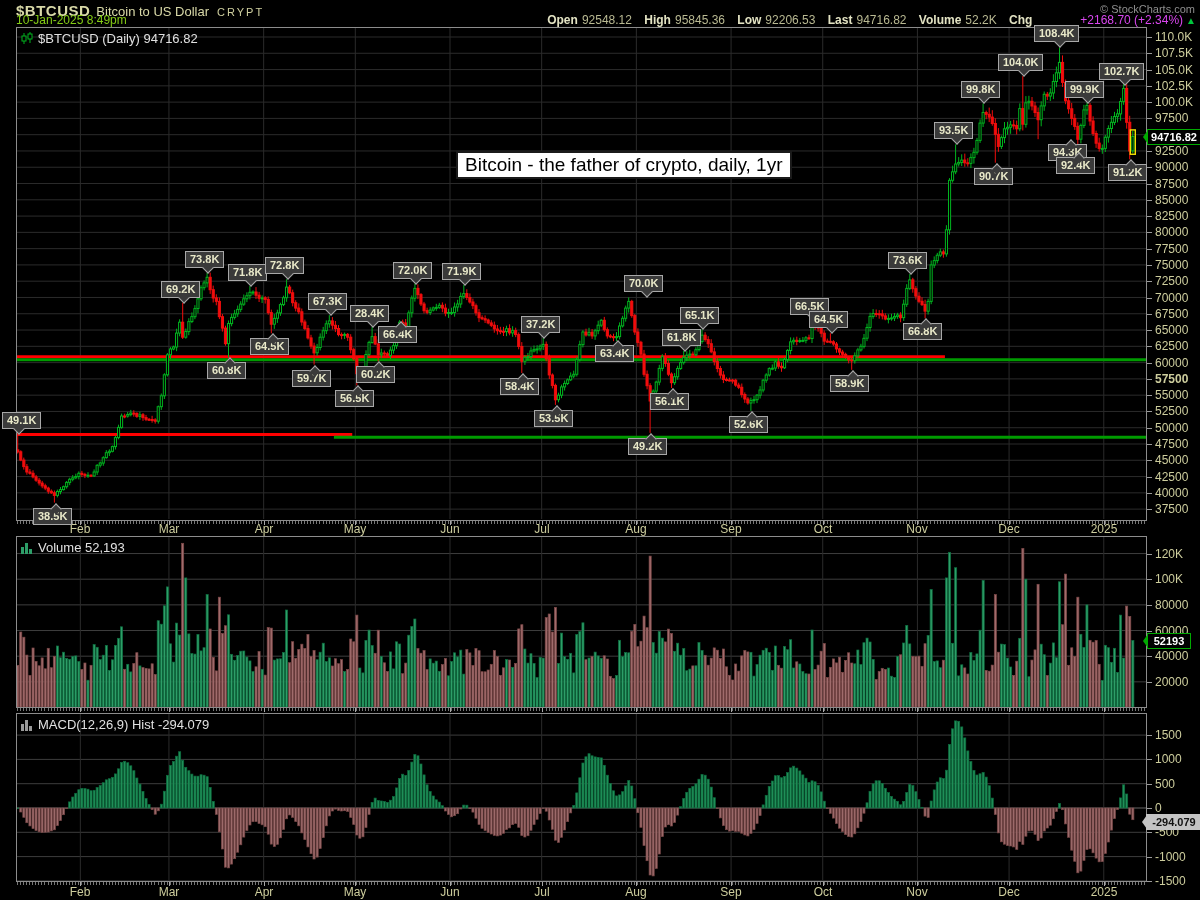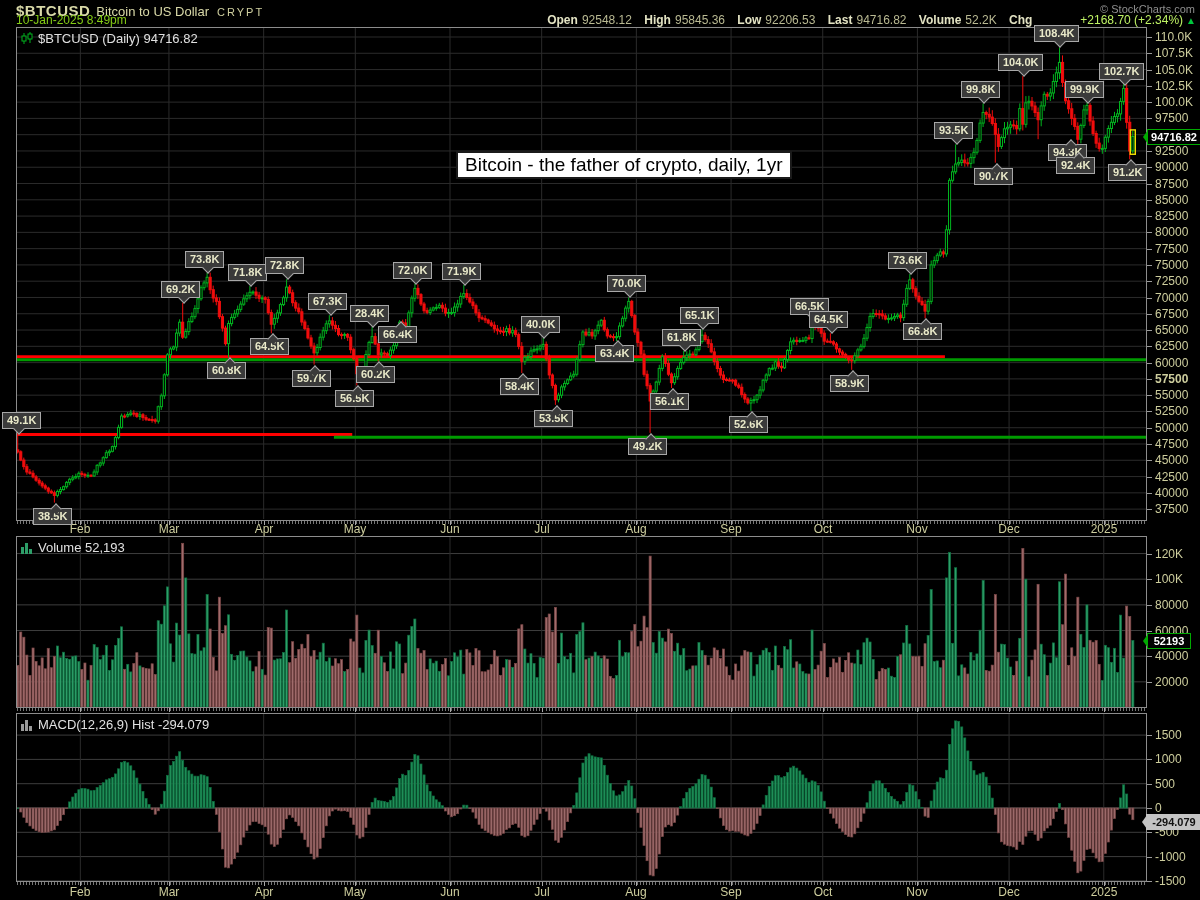--- a/index.html
+++ b/index.html
@@ -9,21 +9,21 @@
   .abs{position:absolute;}
   
   .hdr-sym{font-size:15px;font-weight:bold;color:#d9d9a8;letter-spacing:.5px;}
   .hdr-name{font-size:13px;color:#d9d9a8;margin-left:6px;}
   .hdr-exch{font-size:11px;color:#cfcf9f;margin-left:8px;letter-spacing:2px;}
   .hdr-date{font-size:12px;color:#84cc16;}
   .hdr-copy{font-size:11px;color:#8f8f8f;}
   .quote{font-size:12px;color:#b9b992;white-space:nowrap;}
   .quote b{color:#e3e3c3;font-weight:bold;margin-left:9px;}
   .quote .val{margin-left:4px;}
-  .quote .chg{color:#bef264;margin-left:48px;}
+  .quote .chg{color:#d946ef;margin-left:48px;}
   .quote .arrow{color:#00c83c;font-size:10px;margin-left:3px;}
   
   .panel-label{font-size:13px;color:#e0e0e0;display:flex;align-items:center;gap:5px;}
   
   .ylab{position:absolute;font-size:12px;color:#cdcd9d;height:14px;line-height:14px;}
   .ytick{position:absolute;width:5px;height:1px;background:#9a9a9a;}
   .mtick{position:absolute;width:1px;height:4px;background:#a8a8a8;}
   .month-label{position:absolute;font-size:12px;color:#cdcd9d;width:44px;text-align:center;height:13px;line-height:13px;}
   .tick-strip{position:absolute;left:17px;width:1129px;height:3px;
     background:repeating-linear-gradient(90deg,#777 0,#777 1px,transparent 1px,transparent 3.055px);}
@@ -1435,24 +1435,24 @@
       <div class="callout h" style="left: 265px; top: 257px; --dx: 22px;">72.8K</div>
       <div class="callout l" style="left: 292px; top: 370px; --dx: 22px;">59.7K</div>
       <div class="callout h" style="left: 308px; top: 293px; --dx: 22px;">67.3K</div>
       <div class="callout l" style="left: 335px; top: 390px; --dx: 22px;">56.5K</div>
       <div class="callout h" style="left: 350px; top: 305px; --dx: 22px;">28.4K</div>
       <div class="callout l" style="left: 356px; top: 366px; --dx: 22px;">60.2K</div>
       <div class="callout l" style="left: 378px; top: 326px; --dx: 22px;">66.4K</div>
       <div class="callout h" style="left: 393px; top: 262px; --dx: 22px;">72.0K</div>
       <div class="callout h" style="left: 442px; top: 263px; --dx: 22px;">71.9K</div>
       <div class="callout l" style="left: 500px; top: 378px; --dx: 22px;">58.4K</div>
-      <div class="callout h" style="left: 521px; top: 316px; --dx: 22px;">40.0K</div>
+      <div class="callout h" style="left: 521px; top: 316px; --dx: 22px;">37.2K</div>
       <div class="callout l" style="left: 534px; top: 410px; --dx: 22px;">53.5K</div>
       <div class="callout l" style="left: 595px; top: 345px; --dx: 22px;">63.4K</div>
-      <div class="callout h" style="left: 607px; top: 275px; --dx: 22px;">70.0K</div>
+      <div class="callout h" style="left: 624px; top: 275px; --dx: 22px;">70.0K</div>
       <div class="callout l" style="left: 628px; top: 438px; --dx: 22px;">49.2K</div>
       <div class="callout l" style="left: 650px; top: 393px; --dx: 22px;">56.1K</div>
       <div class="callout h" style="left: 662px; top: 329px; --dx: 22px;">61.8K</div>
       <div class="callout h" style="left: 680px; top: 307px; --dx: 22px;">65.1K</div>
       <div class="callout l" style="left: 729px; top: 416px; --dx: 22px;">52.6K</div>
       <div class="callout h" style="left: 790px; top: 298px; --dx: 22px;">66.5K</div>
       <div class="callout h" style="left: 809px; top: 311px; --dx: 22px;">64.5K</div>
       <div class="callout l" style="left: 830px; top: 375px; --dx: 22px;">58.9K</div>
       <div class="callout h" style="left: 888px; top: 252px; --dx: 22px;">73.6K</div>
       <div class="callout l" style="left: 903px; top: 323px; --dx: 22px;">66.8K</div>

